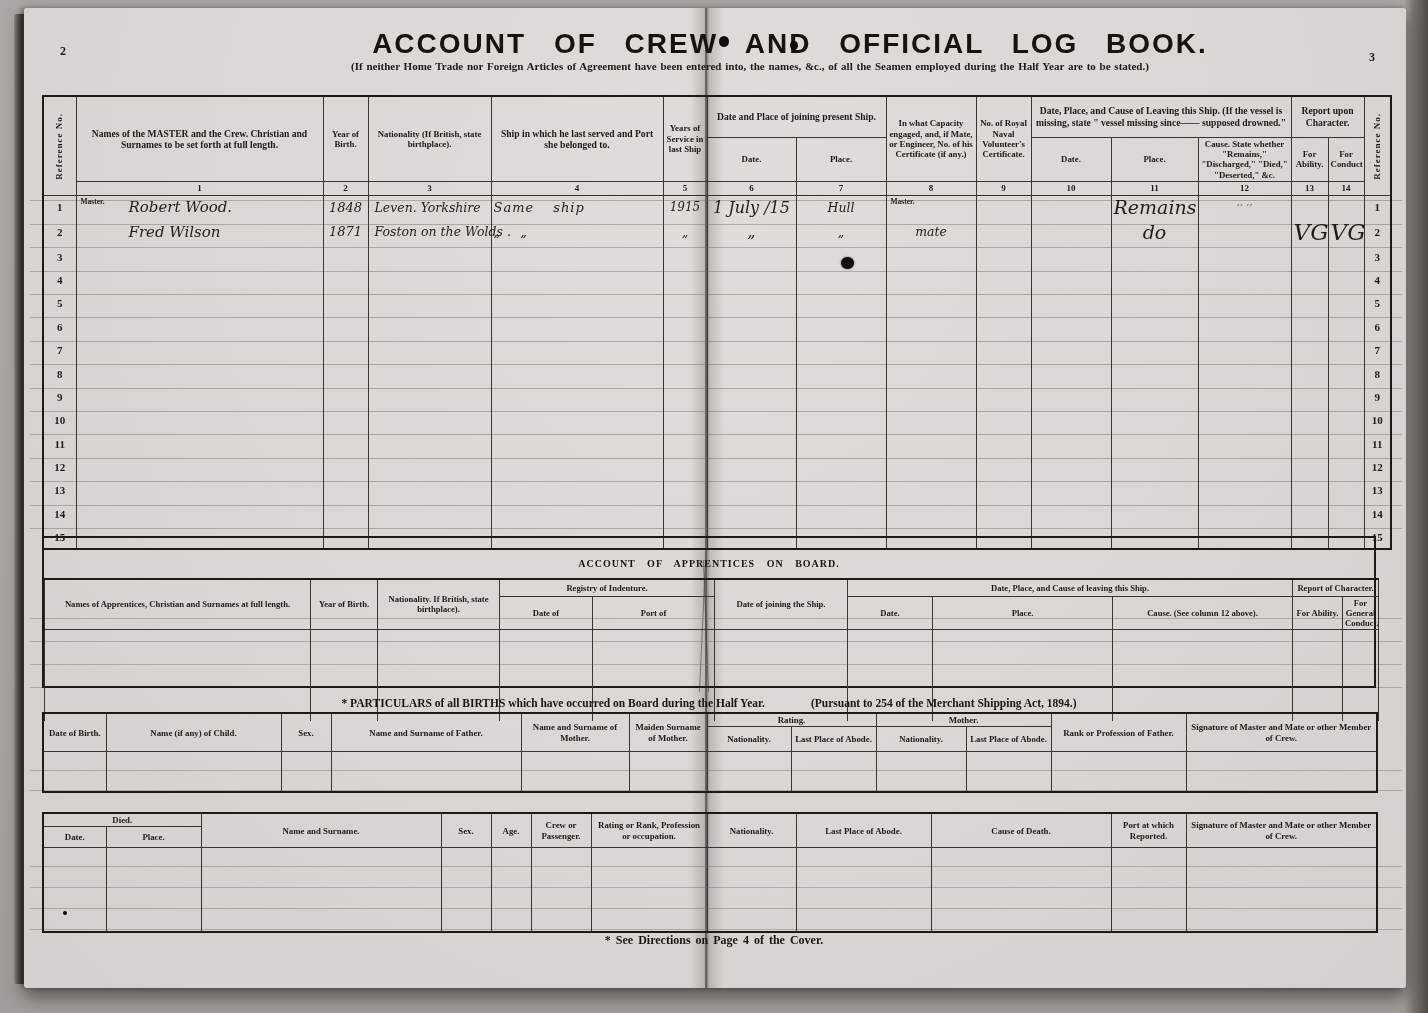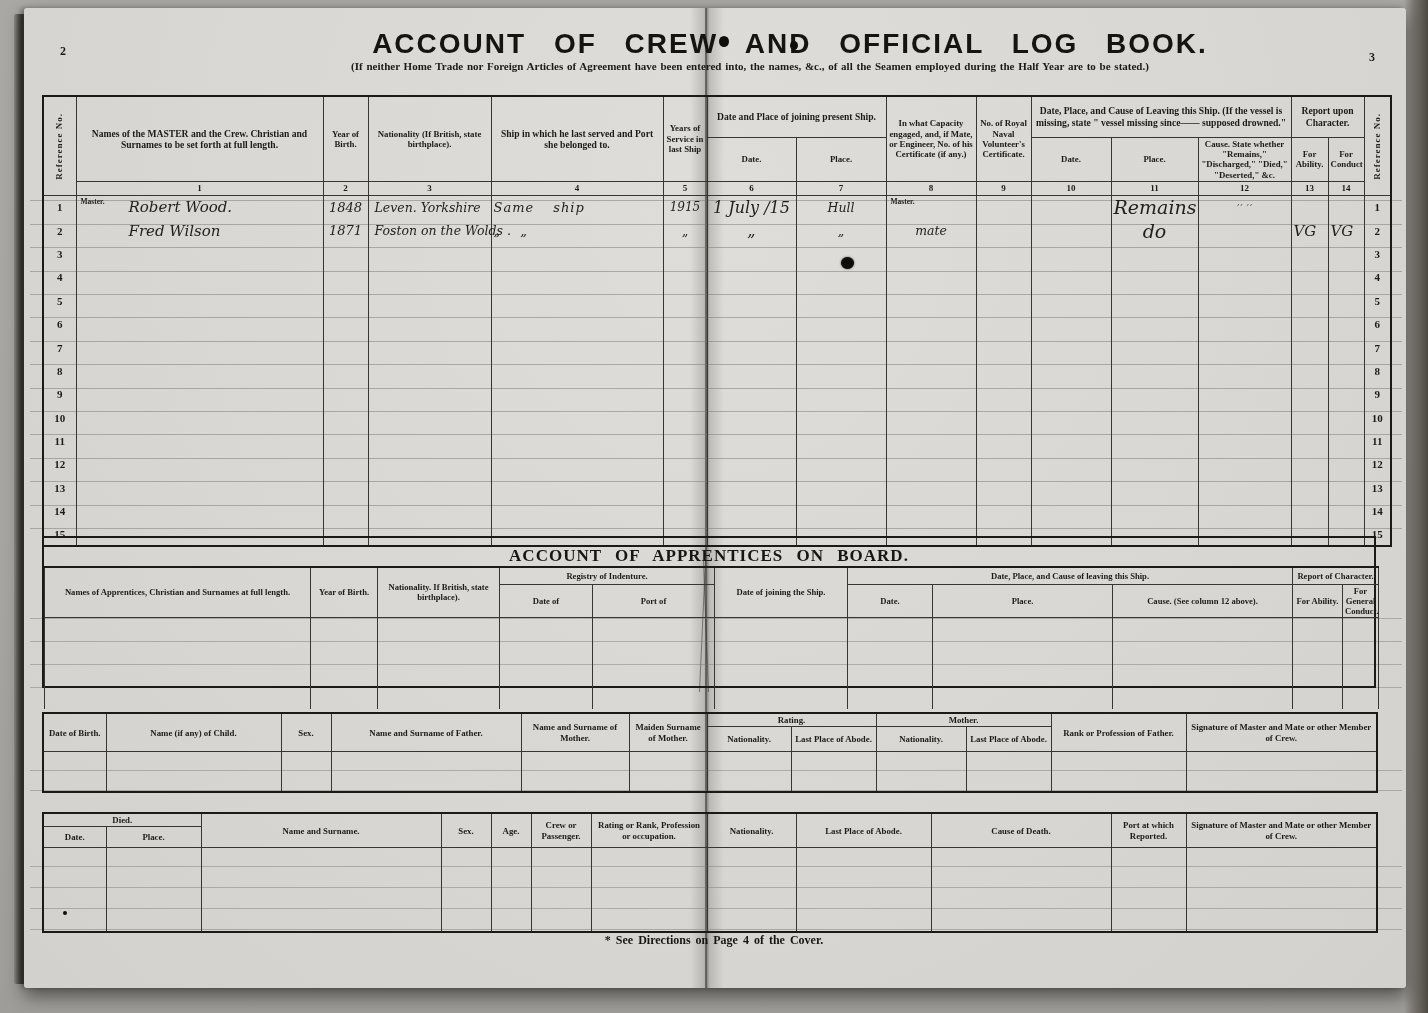--- a/index.html
+++ b/index.html
@@ -78,29 +78,29 @@
   td.c-name{position:relative;text-align:left;padding-left:52px;font-size:15px;}
   td.c-birth{text-align:center;font-size:13px;}
   td.c-nat{text-align:left;padding-left:6px;font-size:12.5px;}
   td.c-ship{text-align:left;font-size:13px;letter-spacing:1px;word-spacing:14px;}
   td.c-years{text-align:center;font-size:12px;}
   td.c-jdate{text-align:center;font-size:16px;}
   td.c-jplace{text-align:center;font-size:12.5px;}
   td.c-cap{position:relative;text-align:center;font-size:12.5px;}
   td.c-lplace{text-align:center;font-size:19px;}
   td.c-cause{text-align:center;font-size:10px;opacity:.65;}
-  td.c-abil,td.c-cond{font-size:15px;}
+  td.c-abil,td.c-cond{font-size:23px;}
   .printed-tag{position:absolute;top:1px;left:4px;font-family:"Liberation Serif",serif;
     font-style:normal;font-weight:bold;font-size:7.5px;color:#24231e;}
 
   
   .appr-box{position:absolute;left:42px;top:536px;width:1334px;height:152px;
     border:2px solid #1b1a15;box-sizing:border-box;}
-  .appr-title{height:20px;text-align:center;font-weight:bold;font-size:17px;
-    letter-spacing:1px;word-spacing:8px;color:#17160f;padding-top:8px;}
+  .appr-title{height:20px;text-align:center;font-weight:bold;font-size:10px;
+    letter-spacing:1px;word-spacing:8px;color:#17160f;padding-top:20px;}
   .appr-table{position:static;width:100%;font-size:8.6px;border-top:2px solid #1b1a15;}
   .appr-table tr.ah1{height:17px;}
   .appr-table tr.ah2{height:21px;}
   .appr-table tbody tr{height:23px;}
   .appr-table td{border-left:1px solid #38362f;border-right:1px solid #38362f;}
 
   
   .sec-title{position:absolute;left:42px;width:1334px;text-align:center;
     font-weight:bold;font-size:11.5px;color:#17160f;}
   .sec-title .gap{display:inline-block;width:46px;}
@@ -579,20 +579,23 @@
             <td></td>
             <td></td>
             <td></td>
             <td></td>
             <td></td>
           </tr>
       </tbody>
     </table>
   </div>
 
+  <div class="sec-title" style="top:697px">
+    <span>* PARTICULARS of all BIRTHS which have occurred on Board during the Half Year.</span><span class="gap"></span><span>(Pursuant to 254 of the Merchant Shipping Act, 1894.)</span>
+  </div>
   <table class="births-table">
     <colgroup>
       <col style="width:63px">
         <col style="width:175px">
         <col style="width:50px">
         <col style="width:190px">
       <col style="width:108px">
         <col style="width:78px">
         <col style="width:84px">
         <col style="width:85px">

